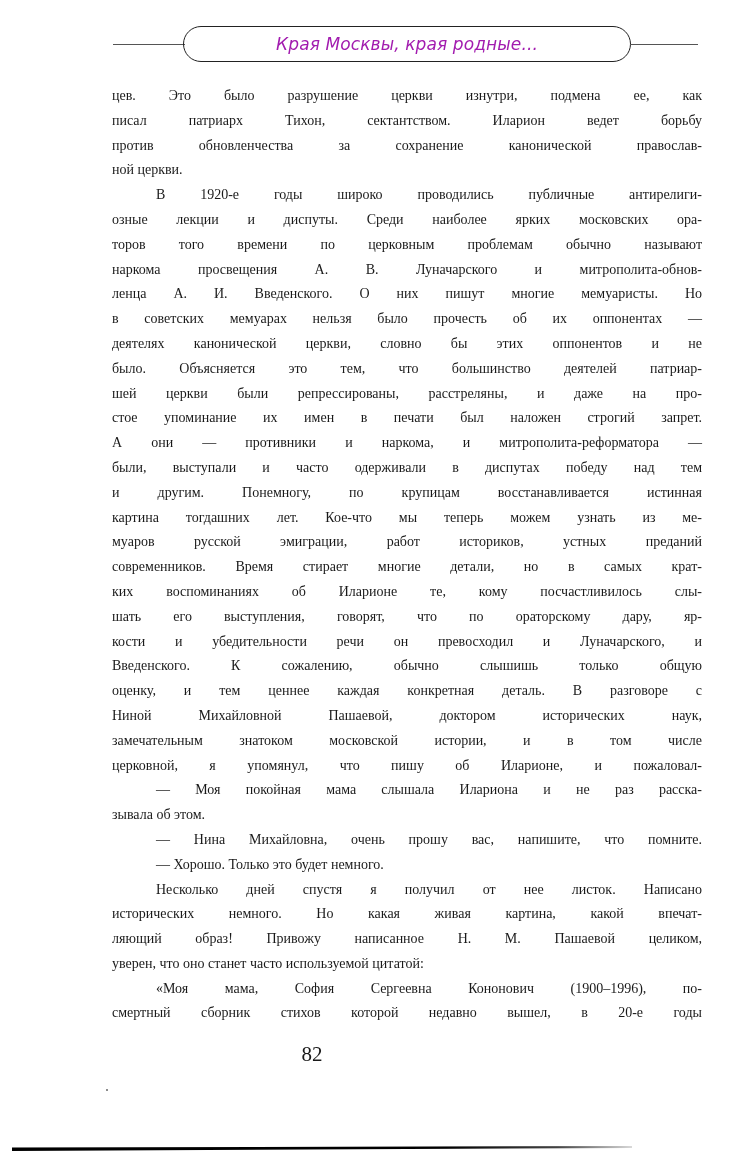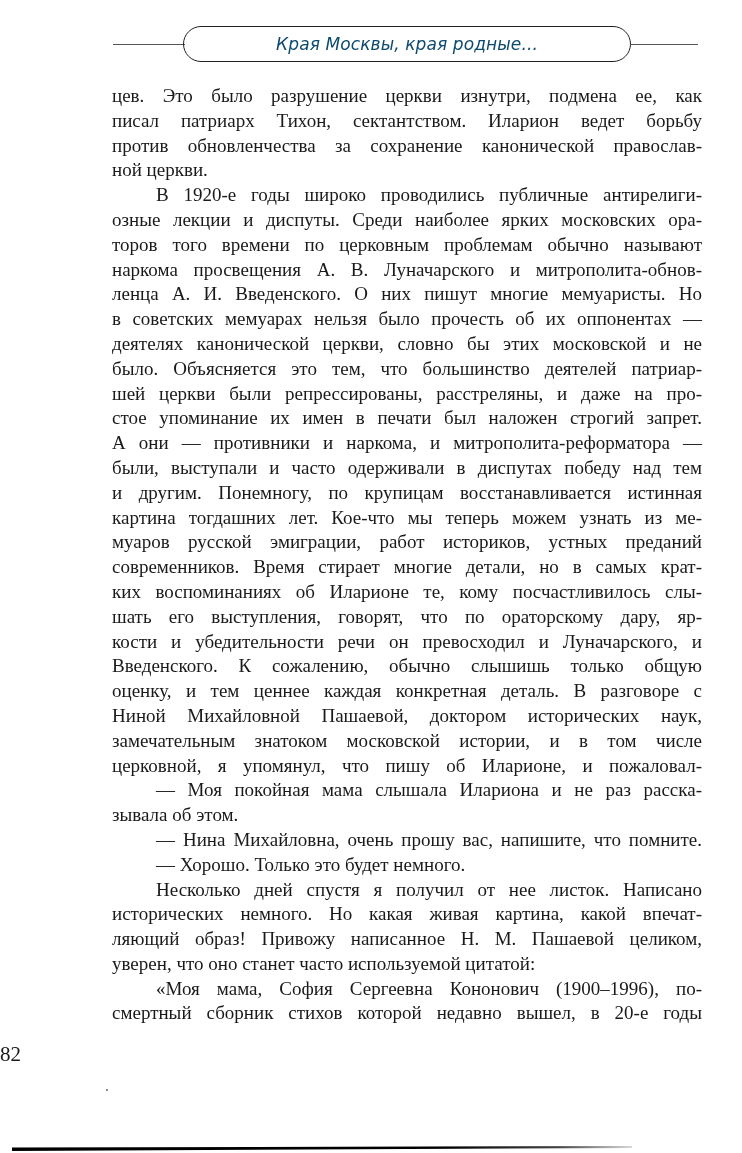--- a/index.html
+++ b/index.html
@@ -47,31 +47,31 @@
     border-radius: 18px;
     box-sizing: border-box;
     display: flex;
     align-items: center;
     justify-content: center;
   }
   .header-title {
     font-family: "DejaVu Sans", sans-serif;
     font-style: italic;
     font-size: 17px;
-    color: #0c4a6e;
+    color: #a21caf;
     letter-spacing: 0.1px;
     white-space: nowrap;
   }
   .body-text {
     position: absolute;
     left: 112px;
     top: 84px;
     width: 590px;
     font-family: "Liberation Serif", serif;
-    font-size: 19px;
+    font-size: 14px;
     line-height: 24.8px;
     color: #1a1a1a;
   }
   .line {
     display: block;
     height: 24.8px;
     white-space: nowrap;
     text-align: justify;
     text-align-last: justify;
     overflow: visible;
@@ -80,21 +80,21 @@
     text-align-last: left;
   }
   .line.indent {
     padding-left: 44px;
   }
   .page-number {
     position: absolute;
     left: 0;
     width: 624px;
     top: 1042px;
-    text-align: left;
+    text-align: center;
     font-family: "Liberation Serif", serif;
     font-size: 21px;
     color: #1a1a1a;
   }
   .speck {
     position: absolute;
     left: 106px;
     top: 1089px;
     width: 2px;
     height: 2px;
@@ -126,21 +126,21 @@
     <span class="line">цев. Это было разрушение церкви изнутри, подмена ее, как</span>
     <span class="line">писал патриарх Тихон, сектантством. Иларион ведет борьбу</span>
     <span class="line">против обновленчества за сохранение канонической православ-</span>
     <span class="line last">ной церкви.</span>
     <span class="line indent">В 1920-е годы широко проводились публичные антирелиги-</span>
     <span class="line">озные лекции и диспуты. Среди наиболее ярких московских ора-</span>
     <span class="line">торов того времени по церковным проблемам обычно называют</span>
     <span class="line">наркома просвещения А. В. Луначарского и митрополита-обнов-</span>
     <span class="line">ленца А. И. Введенского. О них пишут многие мемуаристы. Но</span>
     <span class="line">в советских мемуарах нельзя было прочесть об их оппонентах —</span>
-    <span class="line">деятелях канонической церкви, словно бы этих московской и не</span>
+    <span class="line">деятелях канонической церкви, словно бы этих оппонентов и не</span>
     <span class="line">было. Объясняется это тем, что большинство деятелей патриар-</span>
     <span class="line">шей церкви были репрессированы, расстреляны, и даже на про-</span>
     <span class="line">стое упоминание их имен в печати был наложен строгий запрет.</span>
     <span class="line">А они — противники и наркома, и митрополита-реформатора —</span>
     <span class="line">были, выступали и часто одерживали в диспутах победу над тем</span>
     <span class="line">и другим. Понемногу, по крупицам восстанавливается истинная</span>
     <span class="line">картина тогдашних лет. Кое-что мы теперь можем узнать из ме-</span>
     <span class="line">муаров русской эмиграции, работ историков, устных преданий</span>
     <span class="line">современников. Время стирает многие детали, но в самых крат-</span>
     <span class="line">ких воспоминаниях об Иларионе те, кому посчастливилось слы-</span>

